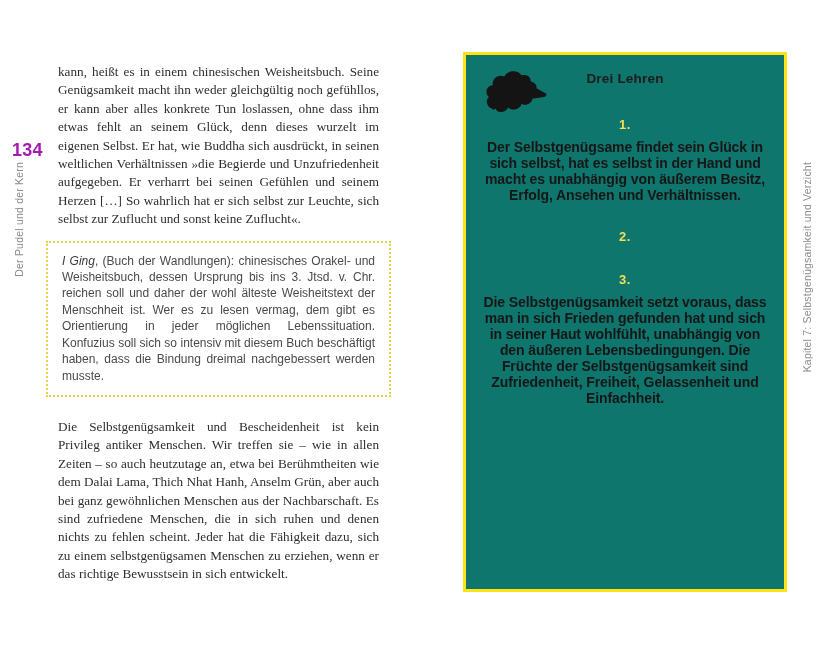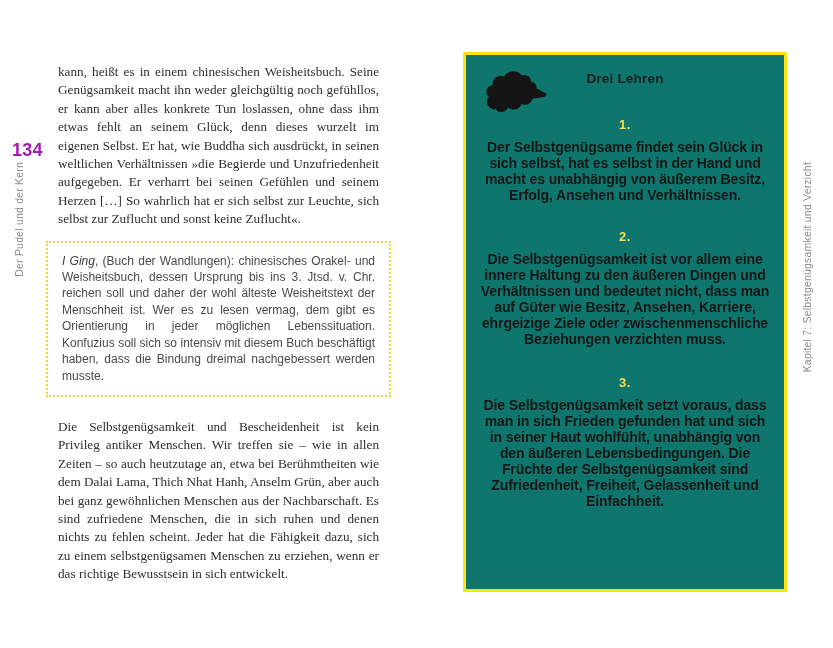--- a/index.html
+++ b/index.html
@@ -165,21 +165,20 @@
     </svg>
 
     <div class="box-title">
       <div>Drei Lehren</div>
     </div>
 
     <div class="lesson-number num-1">1.</div>
     <div class="lesson-text">Der Selbstgenügsame findet sein Glück in sich selbst, hat es selbst in der Hand und macht es unabhängig von äußerem Besitz, Erfolg, Ansehen und Verhältnissen.</div>
 
     <div class="lesson-number num-2">2.</div>
-    <div class="lesson-text">Die Selbstgenügsamkeit ist vor allem eine innere Haltung zu den äußeren Dingen und Verhältnissen und bedeutet nicht, dass man auf Güter wie Besitz, Ansehen, Karriere, ehrgeizige Ziele oder zwischenmenschliche Beziehungen verzichten muss.</div>
 
     <div class="lesson-number num-3">3.</div>
     <div class="lesson-text">Die Selbstgenügsamkeit setzt voraus, dass man in sich Frieden gefunden hat und sich in seiner Haut wohlfühlt, unabhängig von den äußeren Lebensbedingungen. Die Früchte der Selbstgenügsamkeit sind Zufriedenheit, Freiheit, Gelassenheit und Einfachheit.</div>
   </div>
 
   <div class="right-page-num">135</div>
   <div class="right-margin-label">Kapitel 7: Selbstgenügsamkeit und Verzicht</div>
 
 </div>
 

